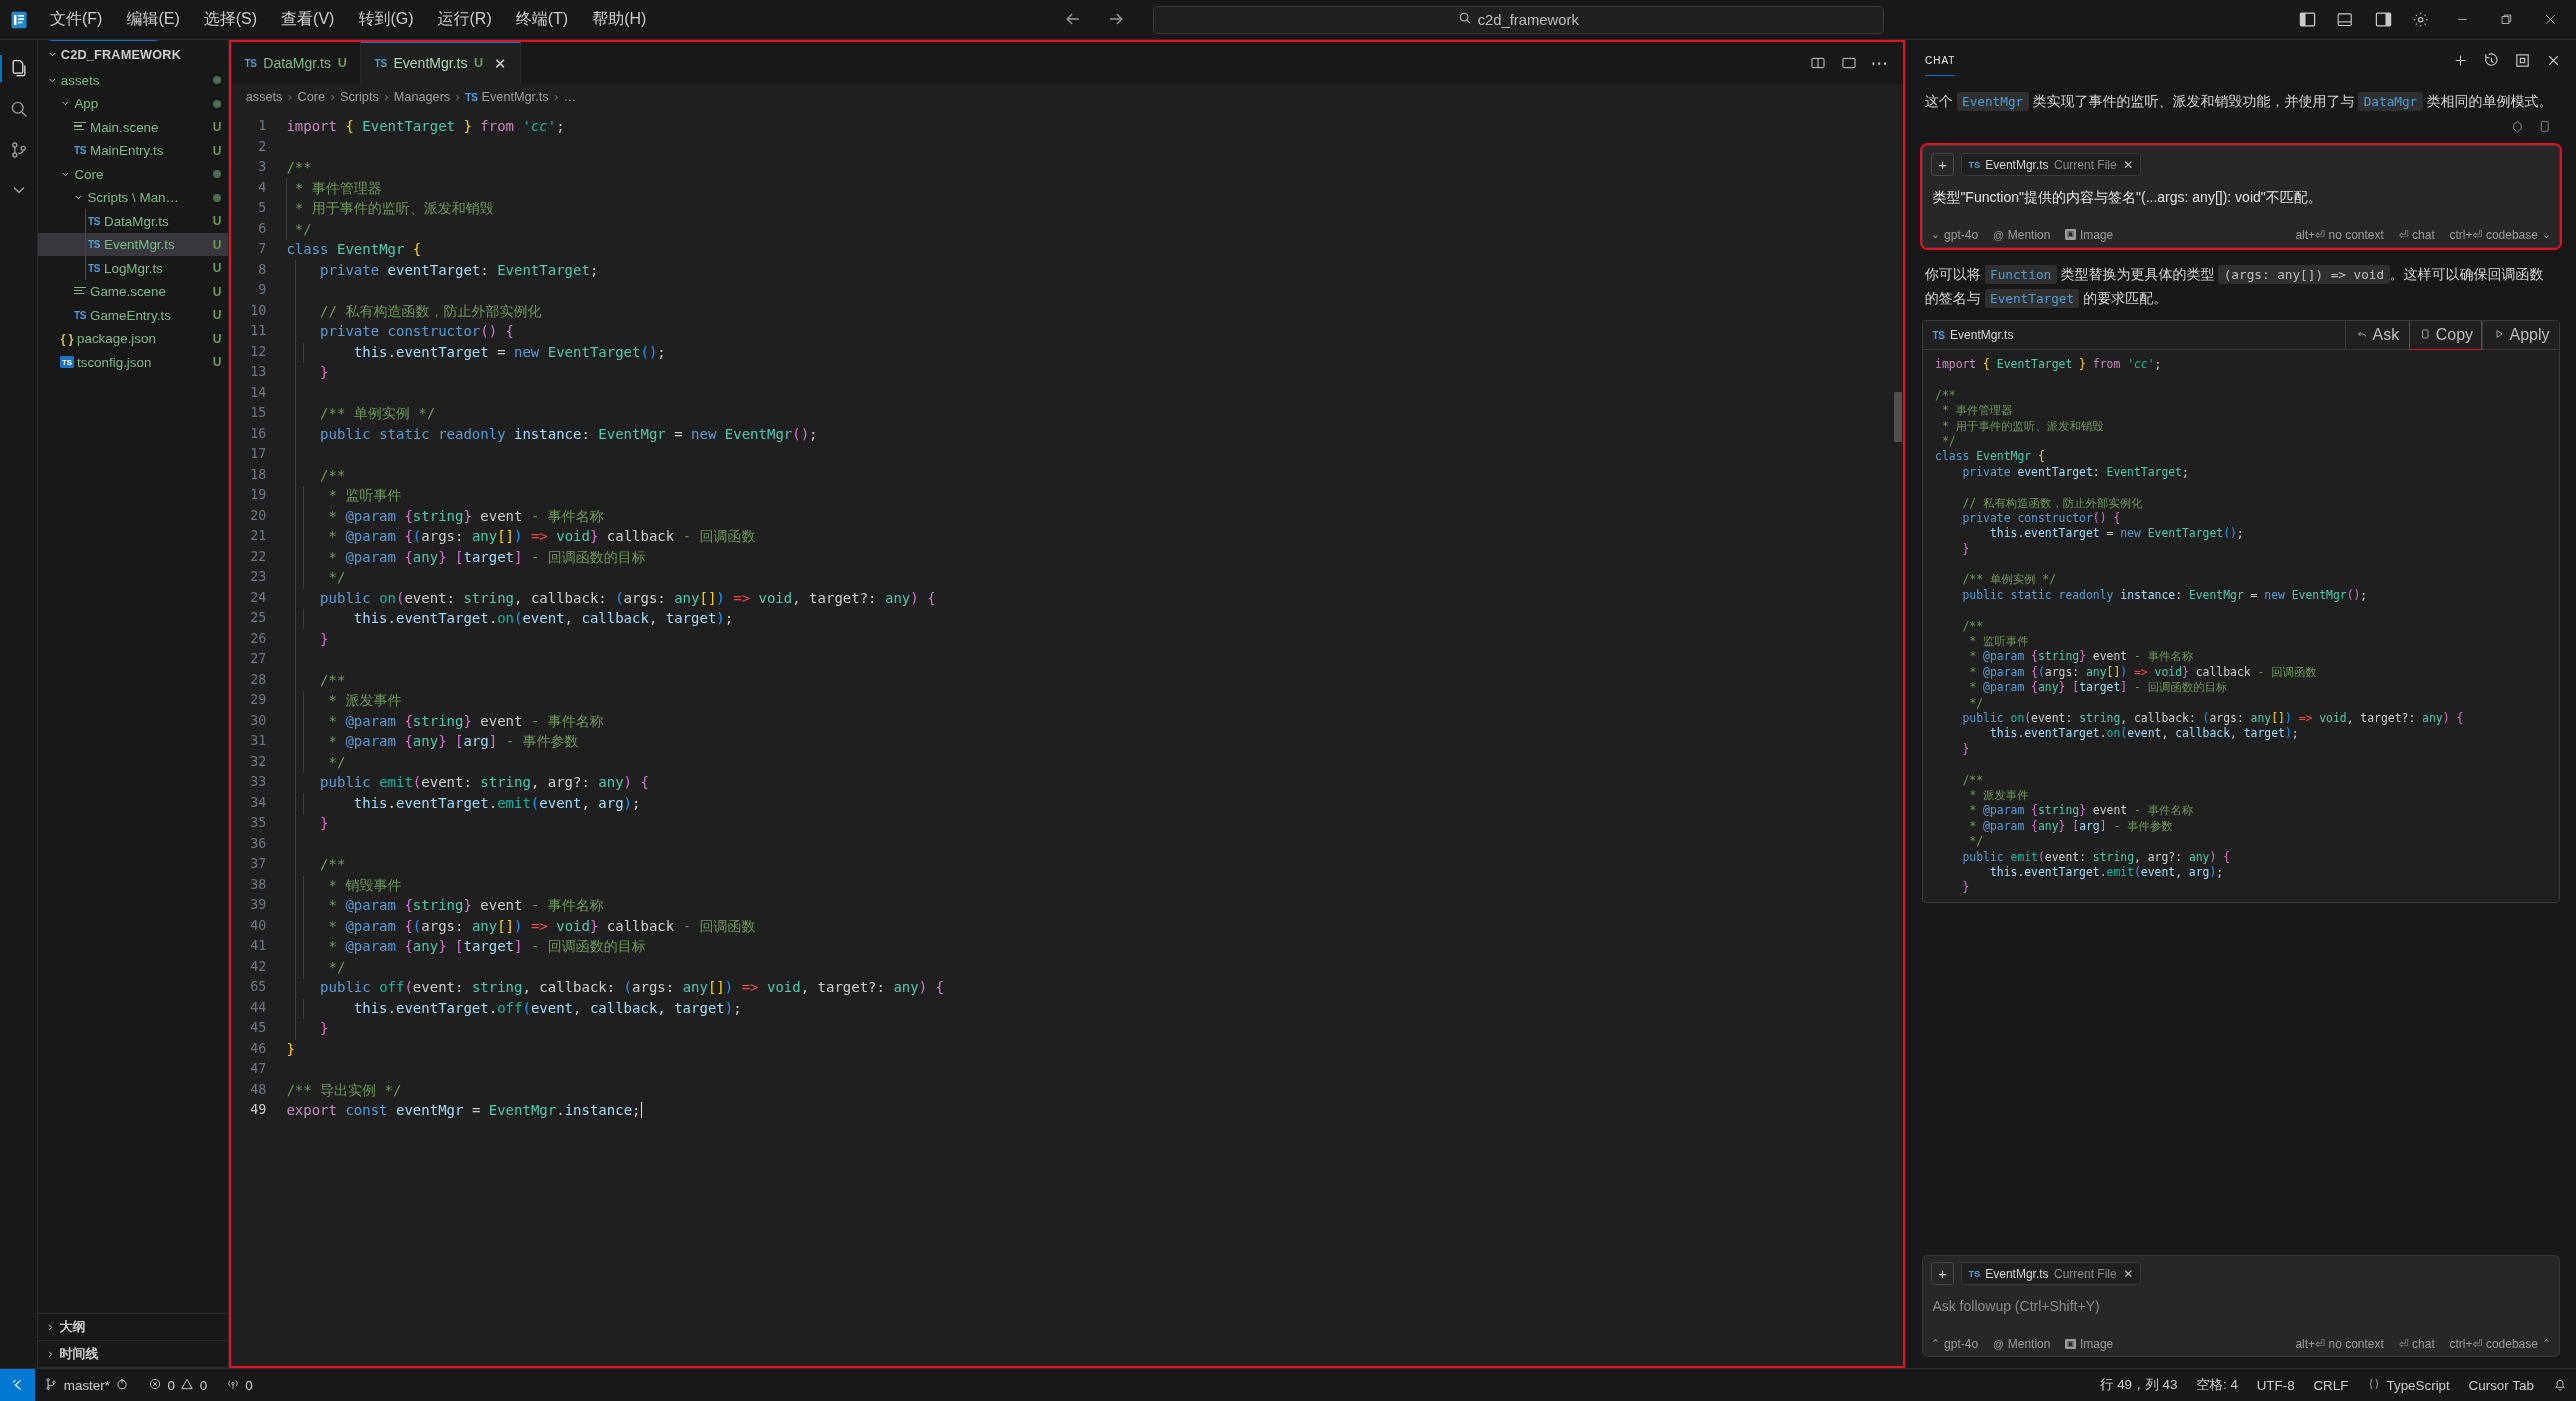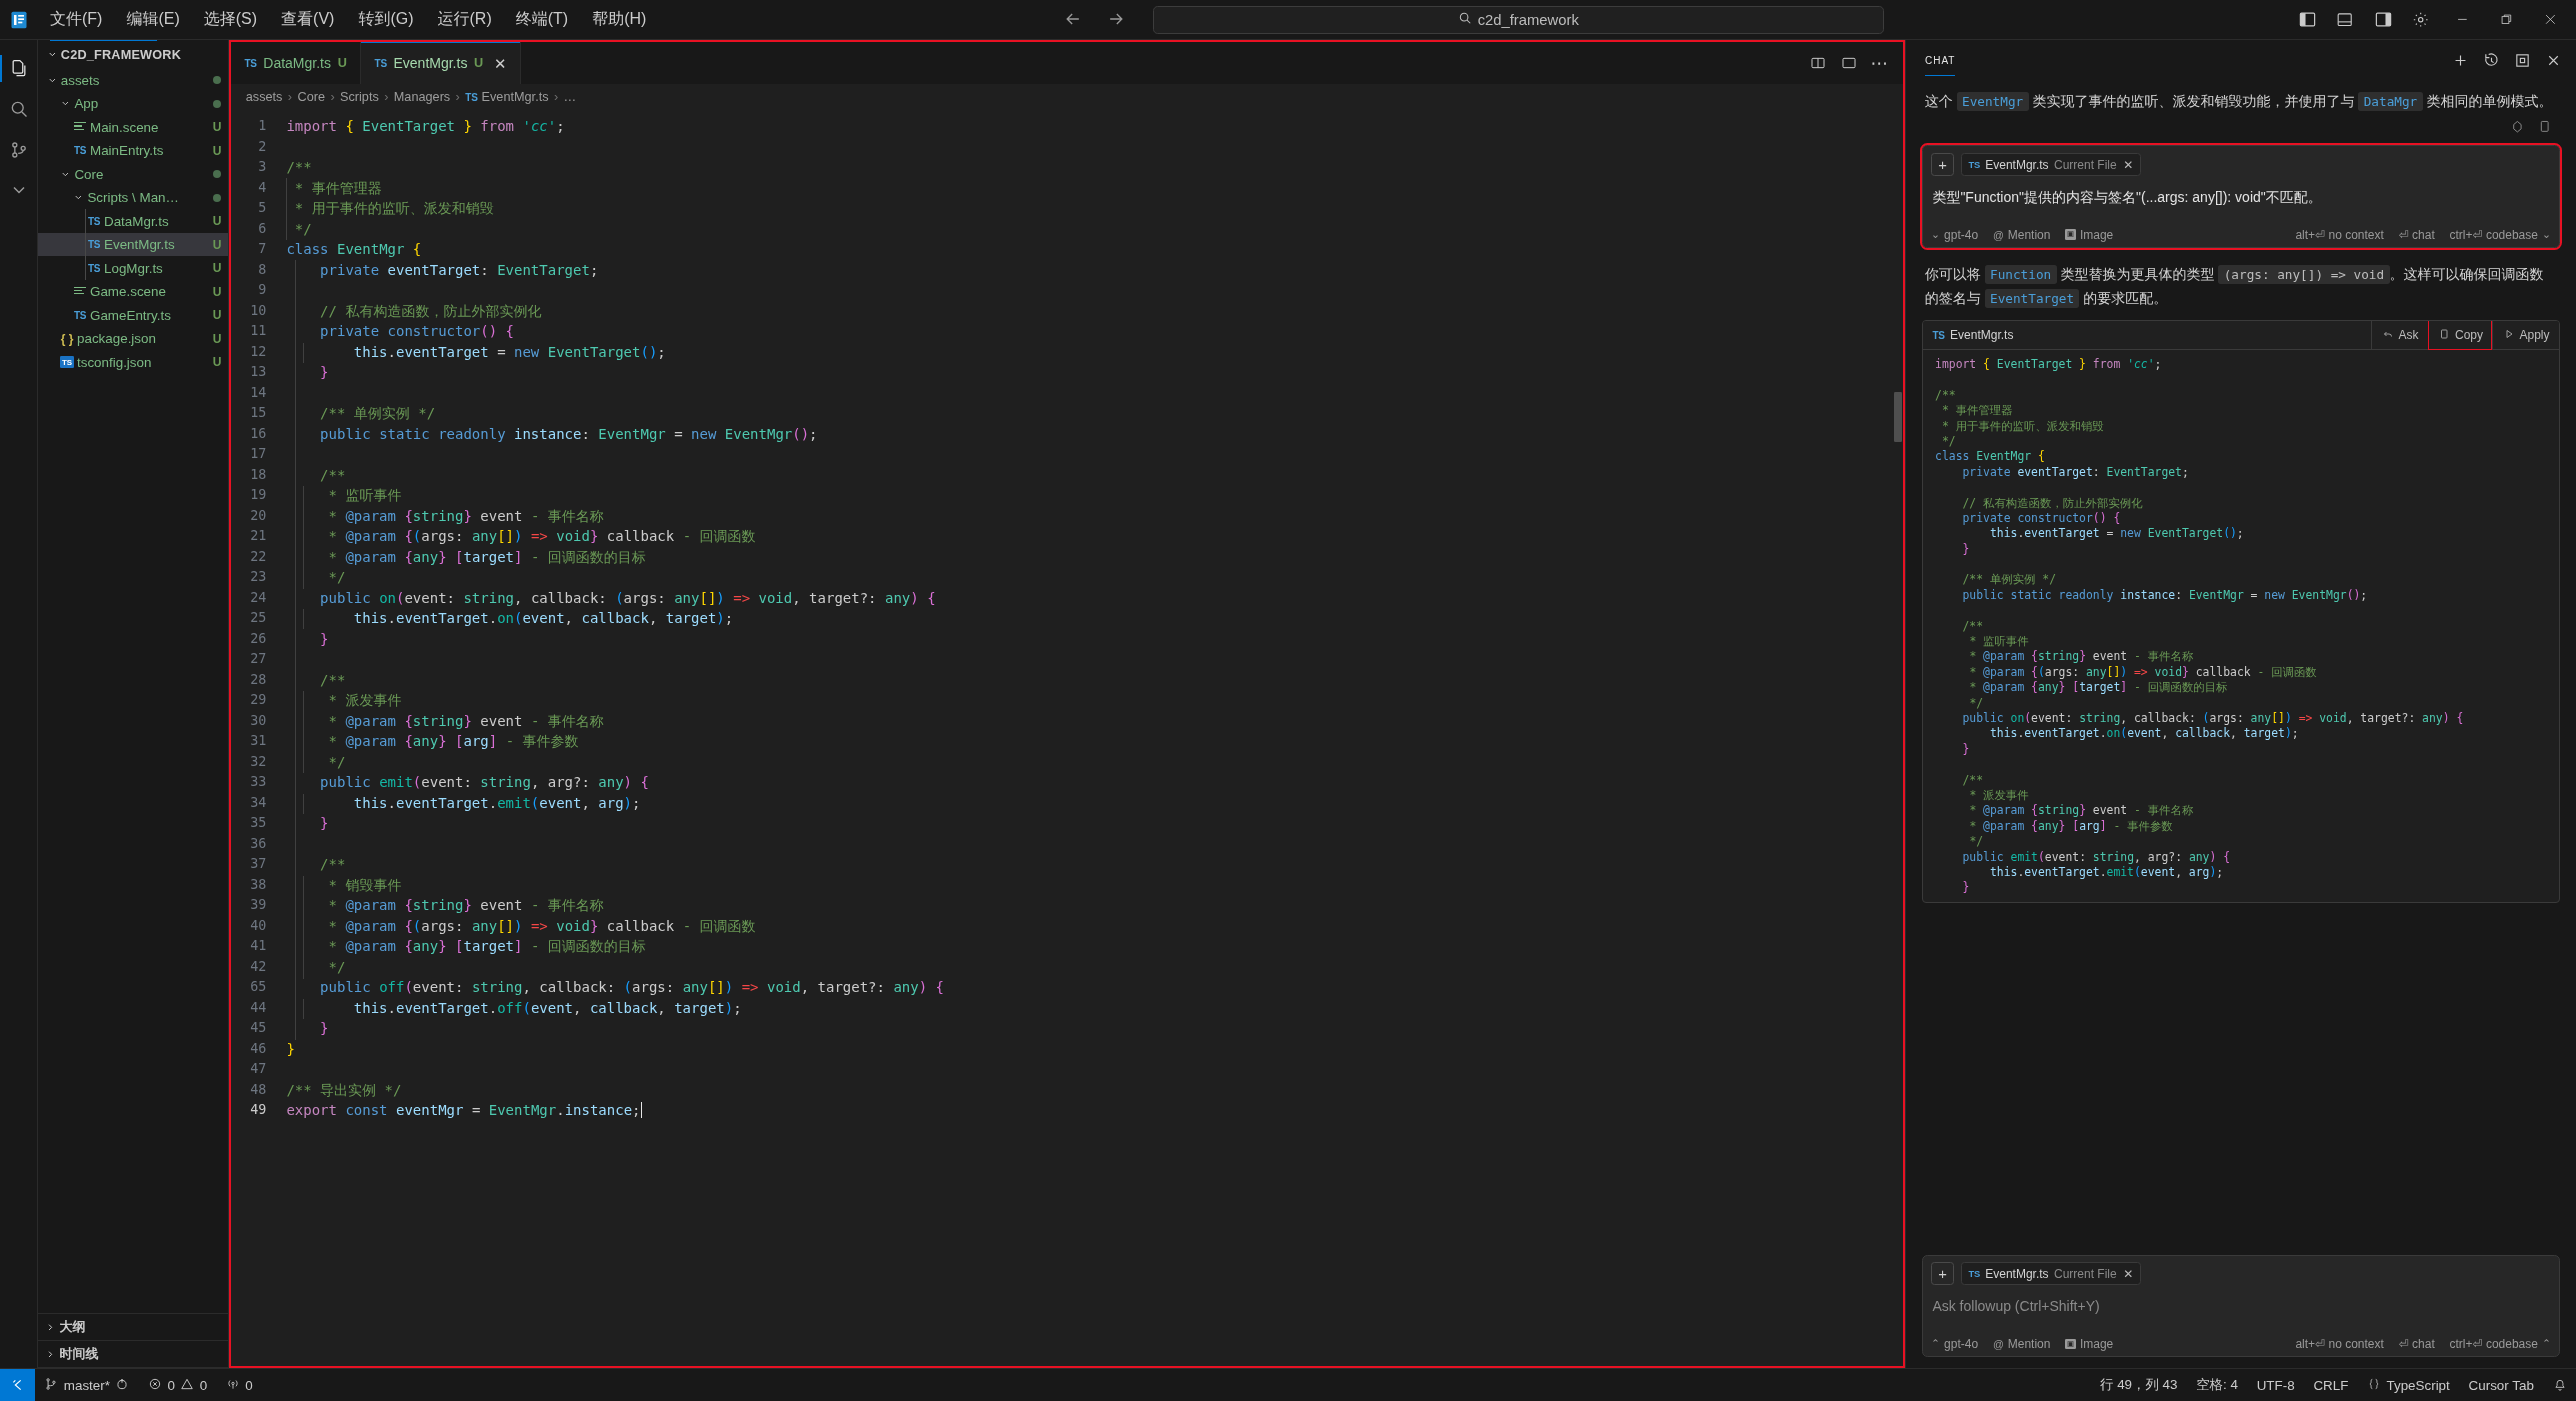--- a/index.html
+++ b/index.html
@@ -205,21 +205,21 @@
   .img-glyph { display:inline-block; width:10.7px; height:10.7px; background:#9a9a9a; color:#272727; font-size:7.4px; text-align:center; line-height:10.7px; border-radius:1.3px; }
 
   .codeblock { margin: 8px 6.7px 0 6.7px; border: 0.7px solid #3a3a3a; border-radius: 4px; overflow: hidden; background: #1f1f1f; }
   .cb-header {
     display: flex; align-items: center; height: 29.5px; background: #202020;
     border-bottom: 0.7px solid #3a3a3a; padding-left: 9.4px; font-size: 12px; color: #d4d4d4;
   }
   .cb-header .ts-badge { margin-right: 5.4px; }
   .cb-acts { margin-left: auto; display: flex; align-items: stretch; height: 29.5px; }
   .cb-btn {
-    display: flex; align-items: center; gap: 4.7px; padding: 0 9.4px; font-size: 12px;
+    display: flex; align-items: center; gap: 4.7px; padding: 0 9.4px; font-size: 16px;
     color: #bdbdbd; border-left: 0.7px solid #3a3a3a;
   }
   .cb-btn.hl { outline: 1.3px solid #e81123; outline-offset: -1.3px; }
   .cb-btn svg { width: 12px; height: 12px; }
   .cb-code {
     font-family: "DejaVu Sans Mono", monospace; font-size: 11.4px; padding: 6.7px 0 6.7px 0;
     white-space: pre; line-height: 15.4px; overflow: hidden;
   }
   .cb-code .ln { height: 15.4px; padding-left: 12px; }
 

